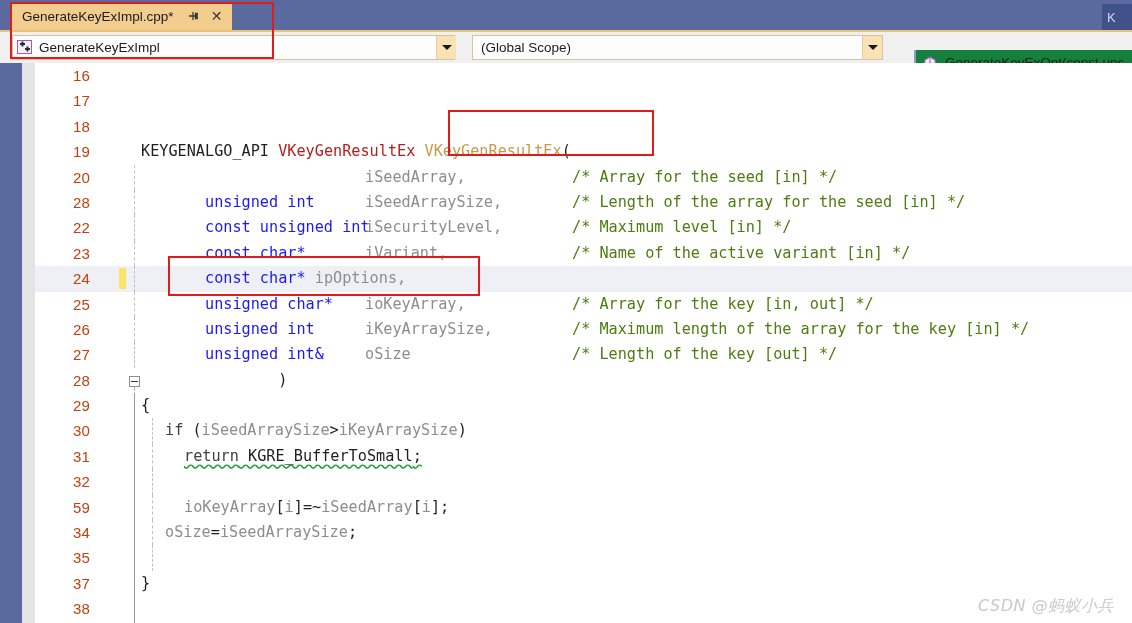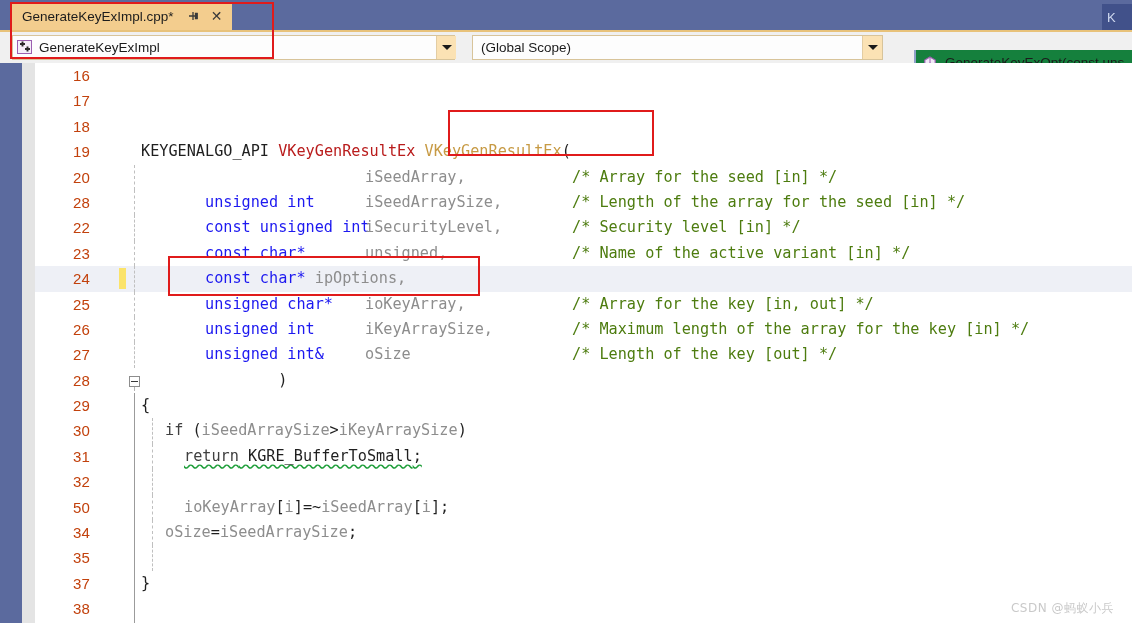--- a/index.html
+++ b/index.html
@@ -157,22 +157,23 @@
 
   
   .redbox{position:absolute;border:2px solid #e01b1b;box-sizing:border-box;pointer-events:none;}
   #redbox-tab{left:10px;top:2px;width:264px;height:57px;}
   #redbox-fn{left:448px;top:110px;width:206px;height:46px;}
   #redbox-param{left:168px;top:256px;width:312px;height:40px;}
 
   
   .watermark{
     position:absolute;right:18px;bottom:6px;
-    color:#c9c9c9;font-size:12px;letter-spacing:0.5px;
+    color:#c9c9c9;font-size:16px;letter-spacing:0.5px;
     font-family:"DejaVu Sans", sans-serif;
+    font-style:italic;
   }
 </style>
 </head>
 <body>
 
 <div class="app">
 
   <div class="tabstrip">
 
     <div class="tab-active">
@@ -270,28 +271,28 @@
         <span class="code" style="left:170px"><span class="t">unsigned int</span></span>
         <span class="code" style="left:330px"><span class="id">iSeedArraySize,</span></span>
         <span class="code" style="left:537px"><span class="cm">/* Length of the array for the seed [in] */</span></span>
       </div>
 
       <div class="row">
         <span class="lnum">22</span>
         <span class="iguide" style="left:99px"></span>
         <span class="code" style="left:170px"><span class="t">const unsigned int</span></span>
         <span class="code" style="left:330px"><span class="id">iSecurityLevel,</span></span>
-        <span class="code" style="left:537px"><span class="cm">/* Security level [in] */</span></span>
+        <span class="code" style="left:537px"><span class="cm">/* Maximum level [in] */</span></span>
       </div>
 
       <div class="row">
         <span class="lnum">23</span>
         <span class="iguide" style="left:99px"></span>
         <span class="code" style="left:170px"><span class="t">const char*</span></span>
-        <span class="code" style="left:330px"><span class="id">unsigned,</span></span>
+        <span class="code" style="left:330px"><span class="id">iVariant,</span></span>
         <span class="code" style="left:537px"><span class="cm">/* Name of the active variant [in] */</span></span>
       </div>
 
       <div class="row hl">
         <span class="lnum">24</span>
         <span class="changebar"></span>
         <span class="iguide" style="left:99px"></span>
         <span class="code" style="left:170px"><span class="t">const char*</span><span class="pl"> </span><span class="id">ipOptions,</span></span>
       </div>
 
@@ -340,21 +341,21 @@
         <span class="iguide" style="left:117px"></span>
         <span class="code sq" style="left:149px"><span class="k">return</span><span class="pl"> </span><span class="pl">KGRE_BufferToSmall</span><span class="pl">;</span></span>
       </div>
 
       <div class="row">
         <span class="lnum">32</span>
         <span class="iguide" style="left:117px"></span>
       </div>
 
       <div class="row">
-        <span class="lnum">50</span>
+        <span class="lnum">59</span>
         <span class="iguide" style="left:117px"></span>
         <span class="code" style="left:149px"><span class="id">ioKeyArray</span><span class="pl">[</span><span class="id">i</span><span class="pl">]=~</span><span class="id">iSeedArray</span><span class="pl">[</span><span class="id">i</span><span class="pl">];</span></span>
       </div>
 
       <div class="row">
         <span class="lnum">34</span>
         <span class="iguide" style="left:117px"></span>
         <span class="code" style="left:130px"><span class="id">oSize</span><span class="pl">=</span><span class="id">iSeedArraySize</span><span class="pl">;</span></span>
       </div>
 

